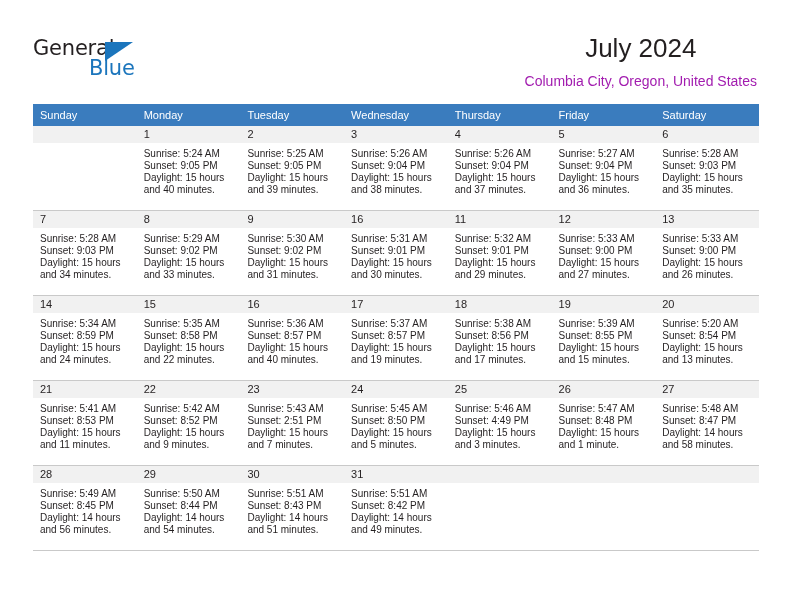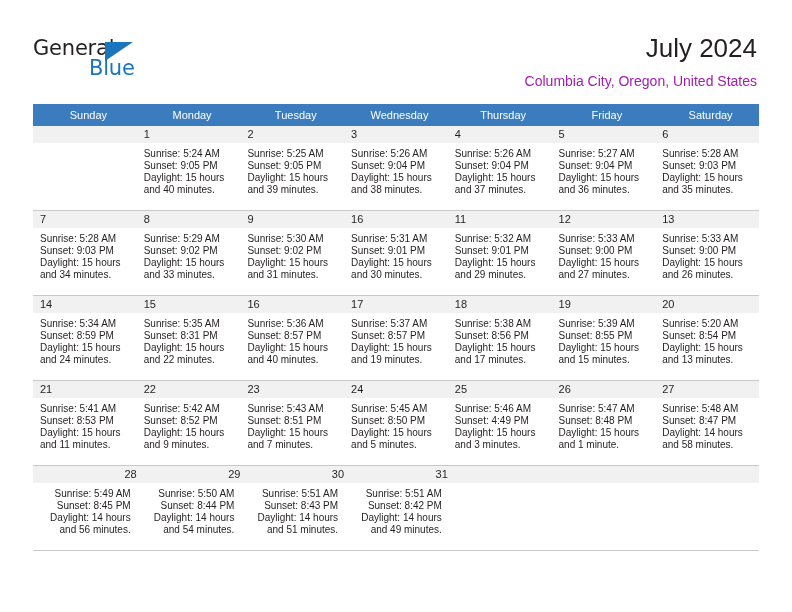--- a/index.html
+++ b/index.html
@@ -67,21 +67,21 @@
     width: 0;
     height: 0;
     border-left: 28px solid #1b75bc;
     border-bottom: 19px solid transparent;
   }
 
   .title-block {
     position: absolute;
     right: 35px;
     top: 32px;
-    text-align: right;
+    text-align: center;
   }
   .cal-title {
     font-size: 26px;
     font-weight: 400;
     color: #231f20;
     line-height: 32px;
     white-space: nowrap;
   }
   .cal-subtitle {
     margin-top: 9px;
@@ -100,38 +100,37 @@
     width: 726px;
     border-collapse: collapse;
     table-layout: fixed;
   }
 
   .calendar th {
     background: #3a7cbe;
     color: #ffffff;
     font-size: 11px;
     font-weight: 400;
-    text-align: center;
+    text-align: left;
     padding: 5px 0 5px 7px;
     height: 12px;
     vertical-align: middle;
     border: none;
   }
 
   .calendar td {
     vertical-align: top;
     padding: 0;
     border: none;
     border-bottom: 1px solid #c9c9c9;
     height: 84px;
     background: #ffffff;
   }
   .calendar tr.week:last-child td {
     border-bottom: 1px solid #c9c9c9;
-    text-align: right;
   }
 
   .cell {
     position: relative;
     height: 84px;
     box-sizing: border-box;
   }
 
   .daynum-band {
     background: #f1f1f1;
@@ -356,21 +355,21 @@
                 <div>Daylight: 15 hours</div>
                 <div>and 24 minutes.</div>
               </div>
             </div>
           </td>
           <td>
             <div class="cell">
               <div class="daynum-band">15</div>
               <div class="cell-body">
                 <div>Sunrise: 5:35 AM</div>
-                <div>Sunset: 8:31 PM</div>
+                <div>Sunset: 8:58 PM</div>
                 <div>Daylight: 15 hours</div>
                 <div>and 22 minutes.</div>
               </div>
             </div>
           </td>
           <td>
             <div class="cell">
               <div class="daynum-band">16</div>
               <div class="cell-body">
                 <div>Sunrise: 5:36 AM</div>
@@ -446,21 +445,21 @@
                 <div>Daylight: 15 hours</div>
                 <div>and 9 minutes.</div>
               </div>
             </div>
           </td>
           <td>
             <div class="cell">
               <div class="daynum-band">23</div>
               <div class="cell-body">
                 <div>Sunrise: 5:43 AM</div>
-                <div>Sunset: 8:51 PM</div>
+                <div>Sunset: 2:51 PM</div>
                 <div>Daylight: 15 hours</div>
                 <div>and 7 minutes.</div>
               </div>
             </div>
           </td>
           <td>
             <div class="cell">
               <div class="daynum-band">24</div>
               <div class="cell-body">
                 <div>Sunrise: 5:45 AM</div>

